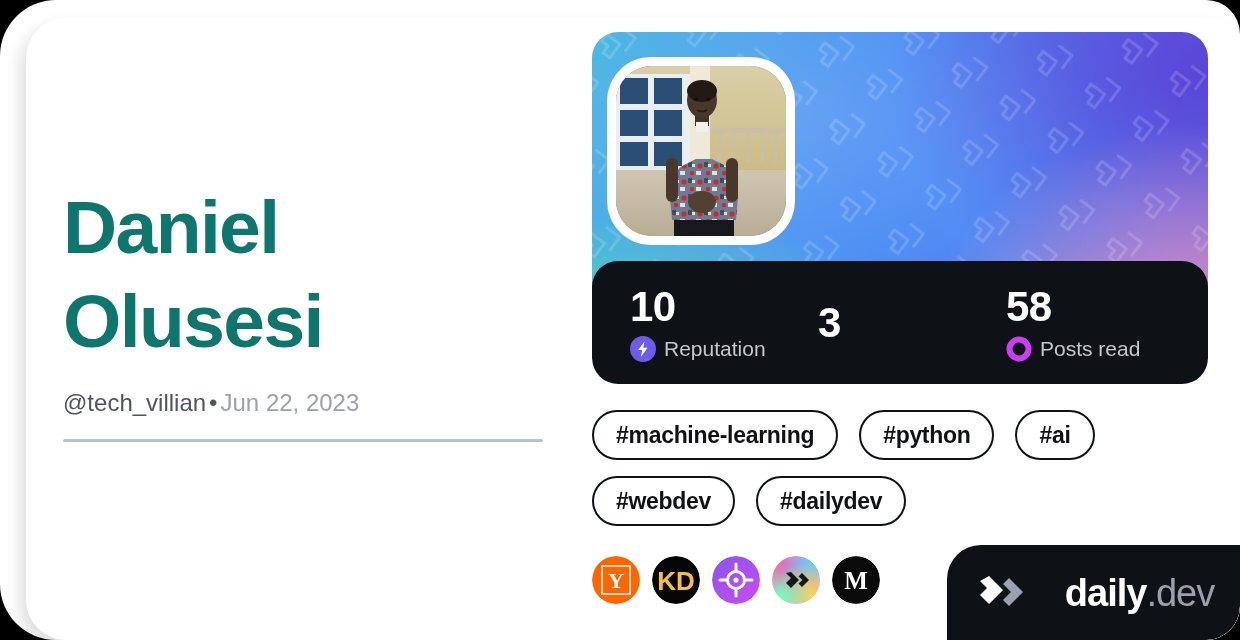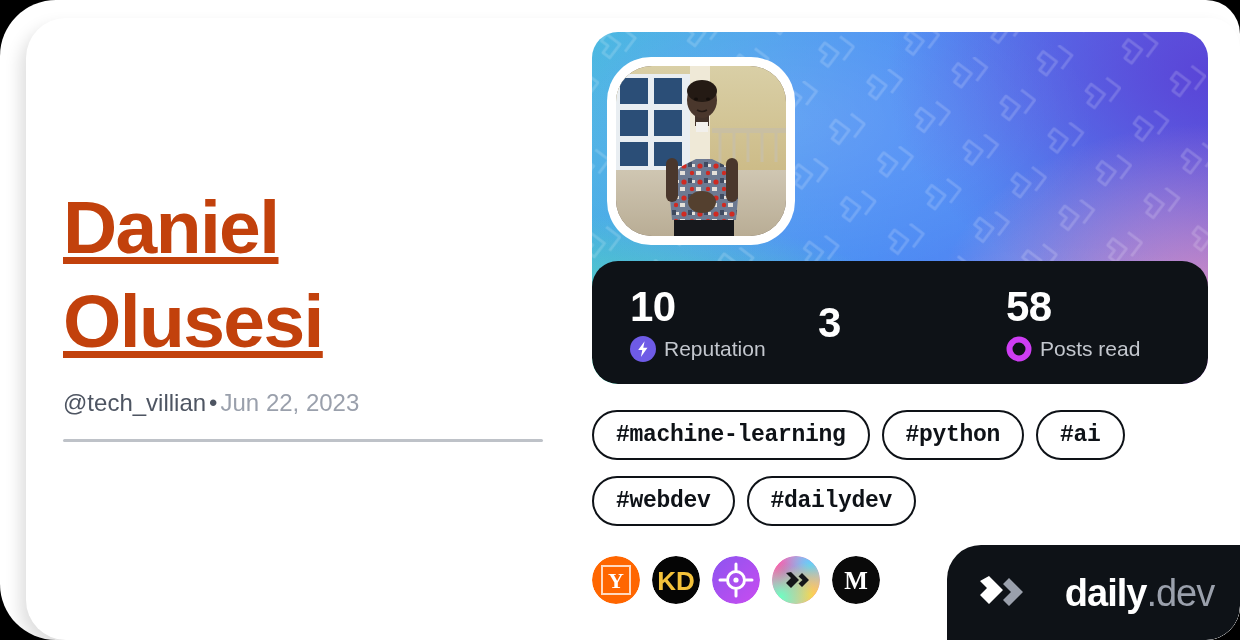--- a/index.html
+++ b/index.html
@@ -36,23 +36,22 @@
   #left-col {
     position: absolute;
     left: 63px; top: 180px;
     width: 490px;
   }
   #display-name {
     font-size: 75px;
     line-height: 94px;
     font-weight: 700;
     letter-spacing: -1.6px;
-    color: #c2410c;
+    color: #0f766e;
     width: 330px;
-    text-decoration: underline;
   }
   #meta-row {
     margin-top: 20px;
     font-size: 24px;
     line-height: 30px;
     font-weight: 400;
     white-space: nowrap;
   }
   #handle { color: #4E5562; }
   #meta-dot { color: #4E5562; padding: 0 3px; }
@@ -145,23 +144,22 @@
     line-height: 24px;
     color: #C3C7CE;
     white-space: nowrap;
   }
 
   
   #tags {
     margin-top: 26px;
     display: flex;
     flex-wrap: wrap;
-    gap: 16px 12px;
+    gap: 16px 21px;
     width: 616px;
-    font-family: Liberation Mono, monospace;
   }
   .tag {
     height: 50px;
     padding: 0 22px;
     border: 2px solid #0E1217;
     border-radius: 25px;
     display: flex;
     align-items: center;
     font-size: 23px;
     font-weight: 700;

